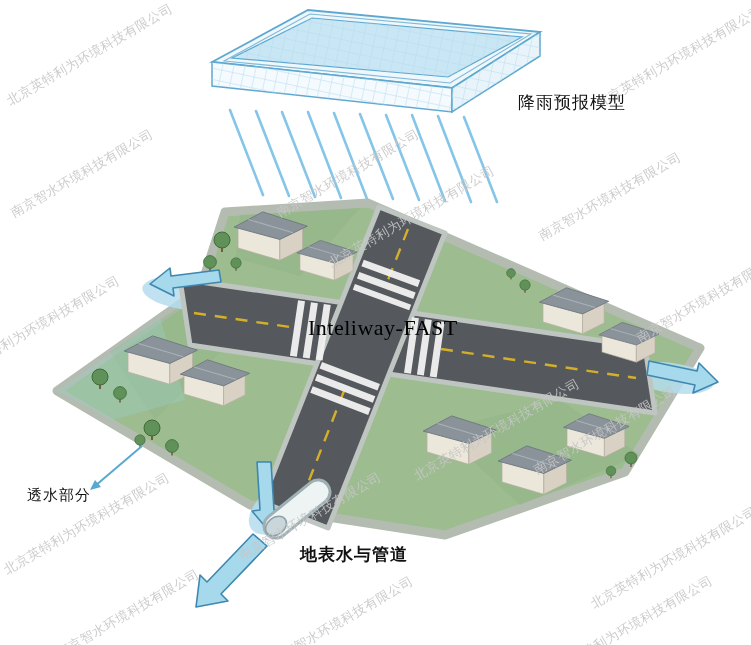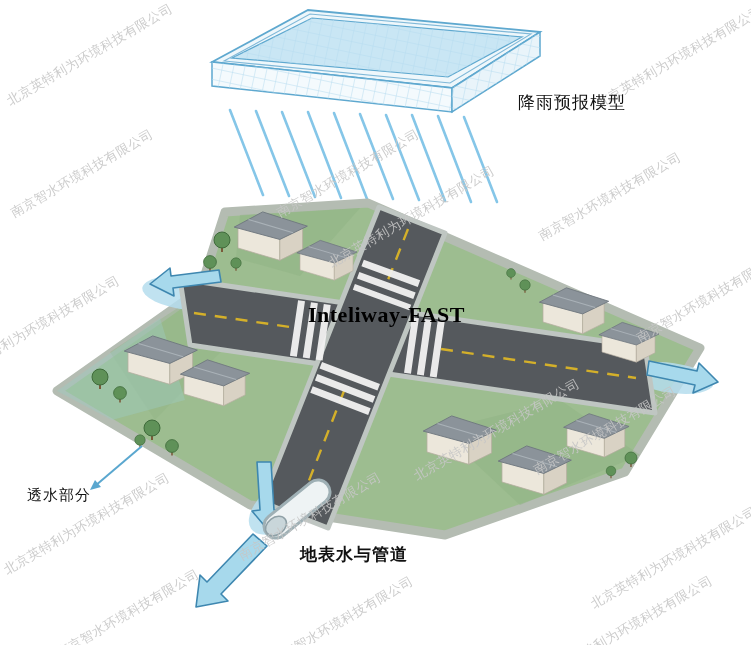--- a/index.html
+++ b/index.html
@@ -24,23 +24,23 @@
     letter-spacing:0.5px;
     white-space:nowrap;
     mix-blend-mode:multiply;
     opacity:0.9;
   }
   .label{
     position:absolute;z-index:4;color:#111;
   }
   #rainfall-label{left:518px;top:91px;font-size:17px;letter-spacing:1px;}
   #brand-label{
-    left:308px;top:302px;
+    left:308px;top:315px;
     font-family:"Liberation Serif", serif;
-    font-weight:bold;font-size:22px;letter-spacing:0.5px;color:#000;
+    font-weight:normal;font-size:22px;letter-spacing:0.5px;color:#000;
   }
   #permeable-label{left:27px;top:486px;font-size:15px;letter-spacing:1px;}
   #interaction-label{
     left:300px;top:541px;width:145px;
     font-size:17px;font-weight:600;line-height:28px;
     text-align:left;letter-spacing:1px;
   }
 </style>
 </head>
 <body>

